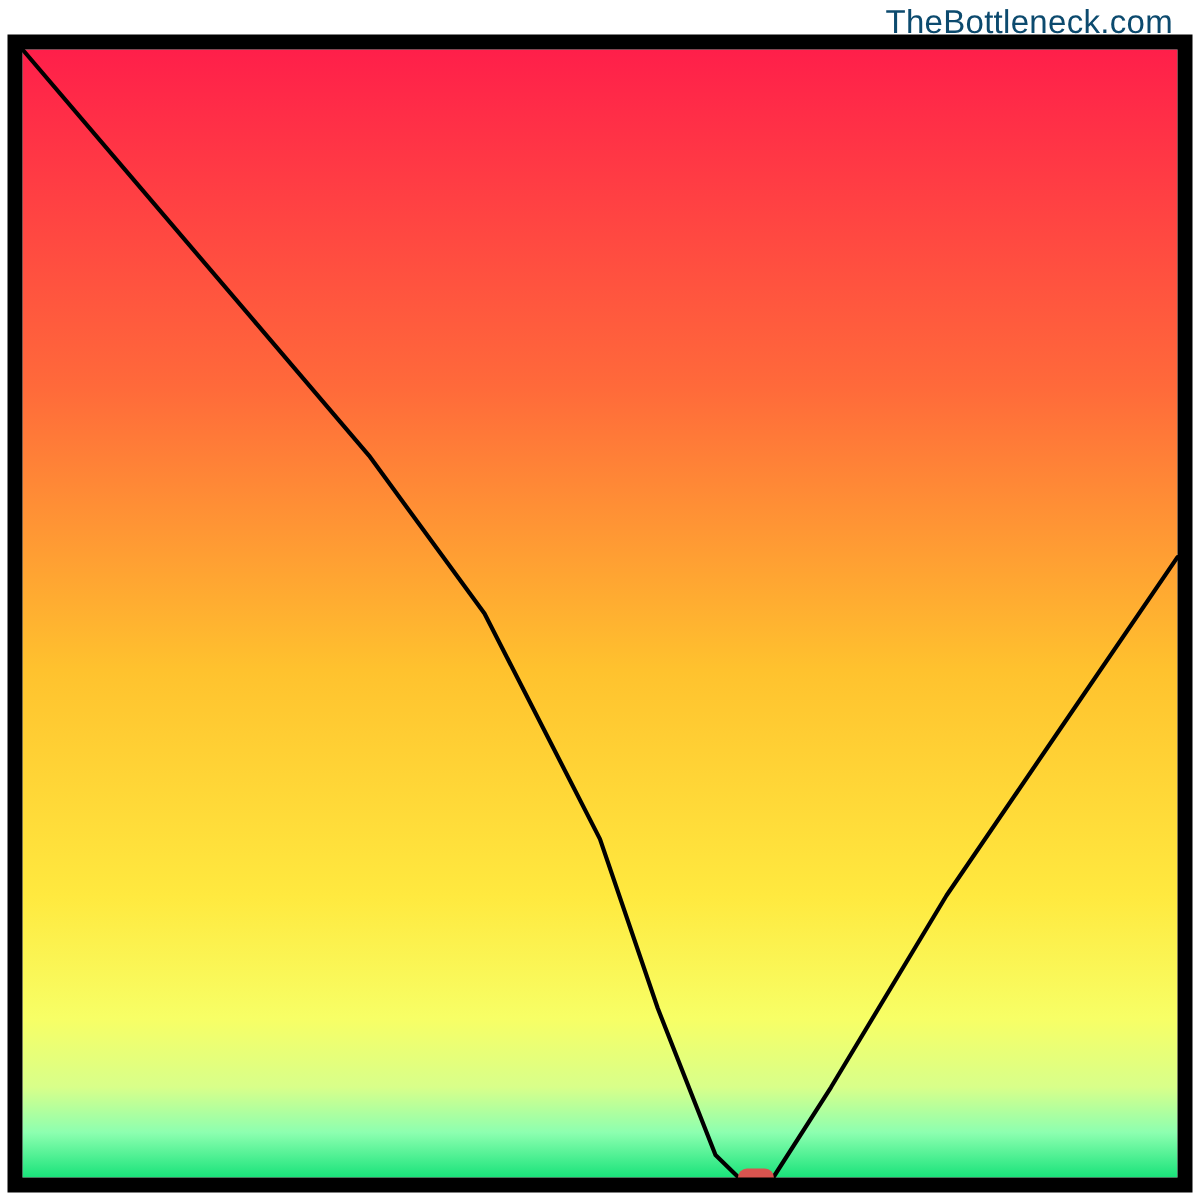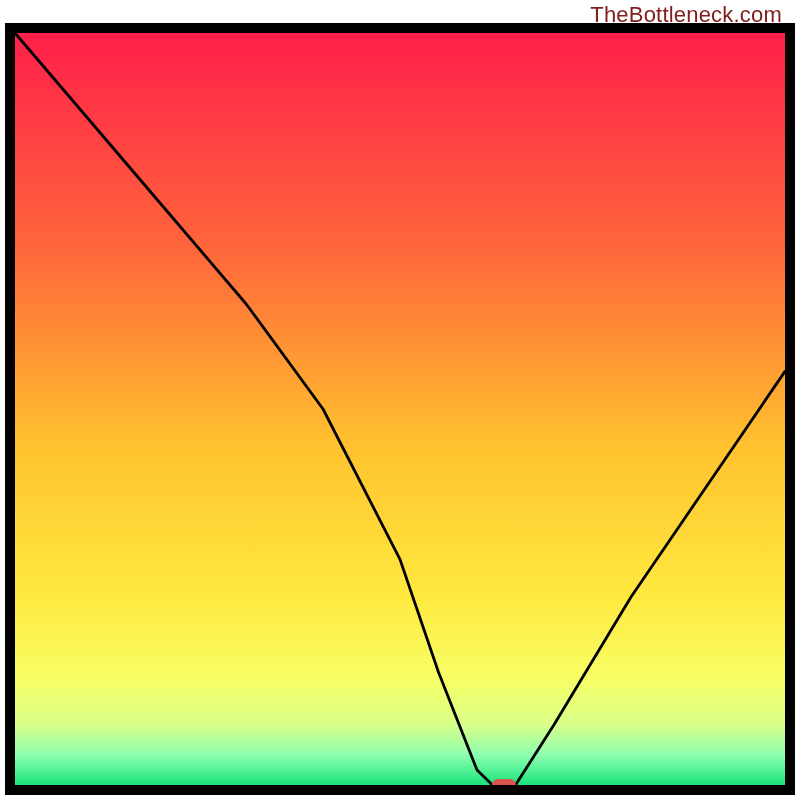--- a/index.html
+++ b/index.html
@@ -13,21 +13,21 @@
   .frame {
     position: relative;
     width: 800px;
     height: 800px;
   }
   .watermark {
     position: absolute;
     top: 2px;
     right: 18px;
     font-size: 22px;
-    color: #7f1d1d;
+    color: #0c4a6e;
     font-weight: 400;
     letter-spacing: 0.2px;
     z-index: 3;
   }
   svg {
     display: block;
   }
 </style>
 </head>
 <body>

